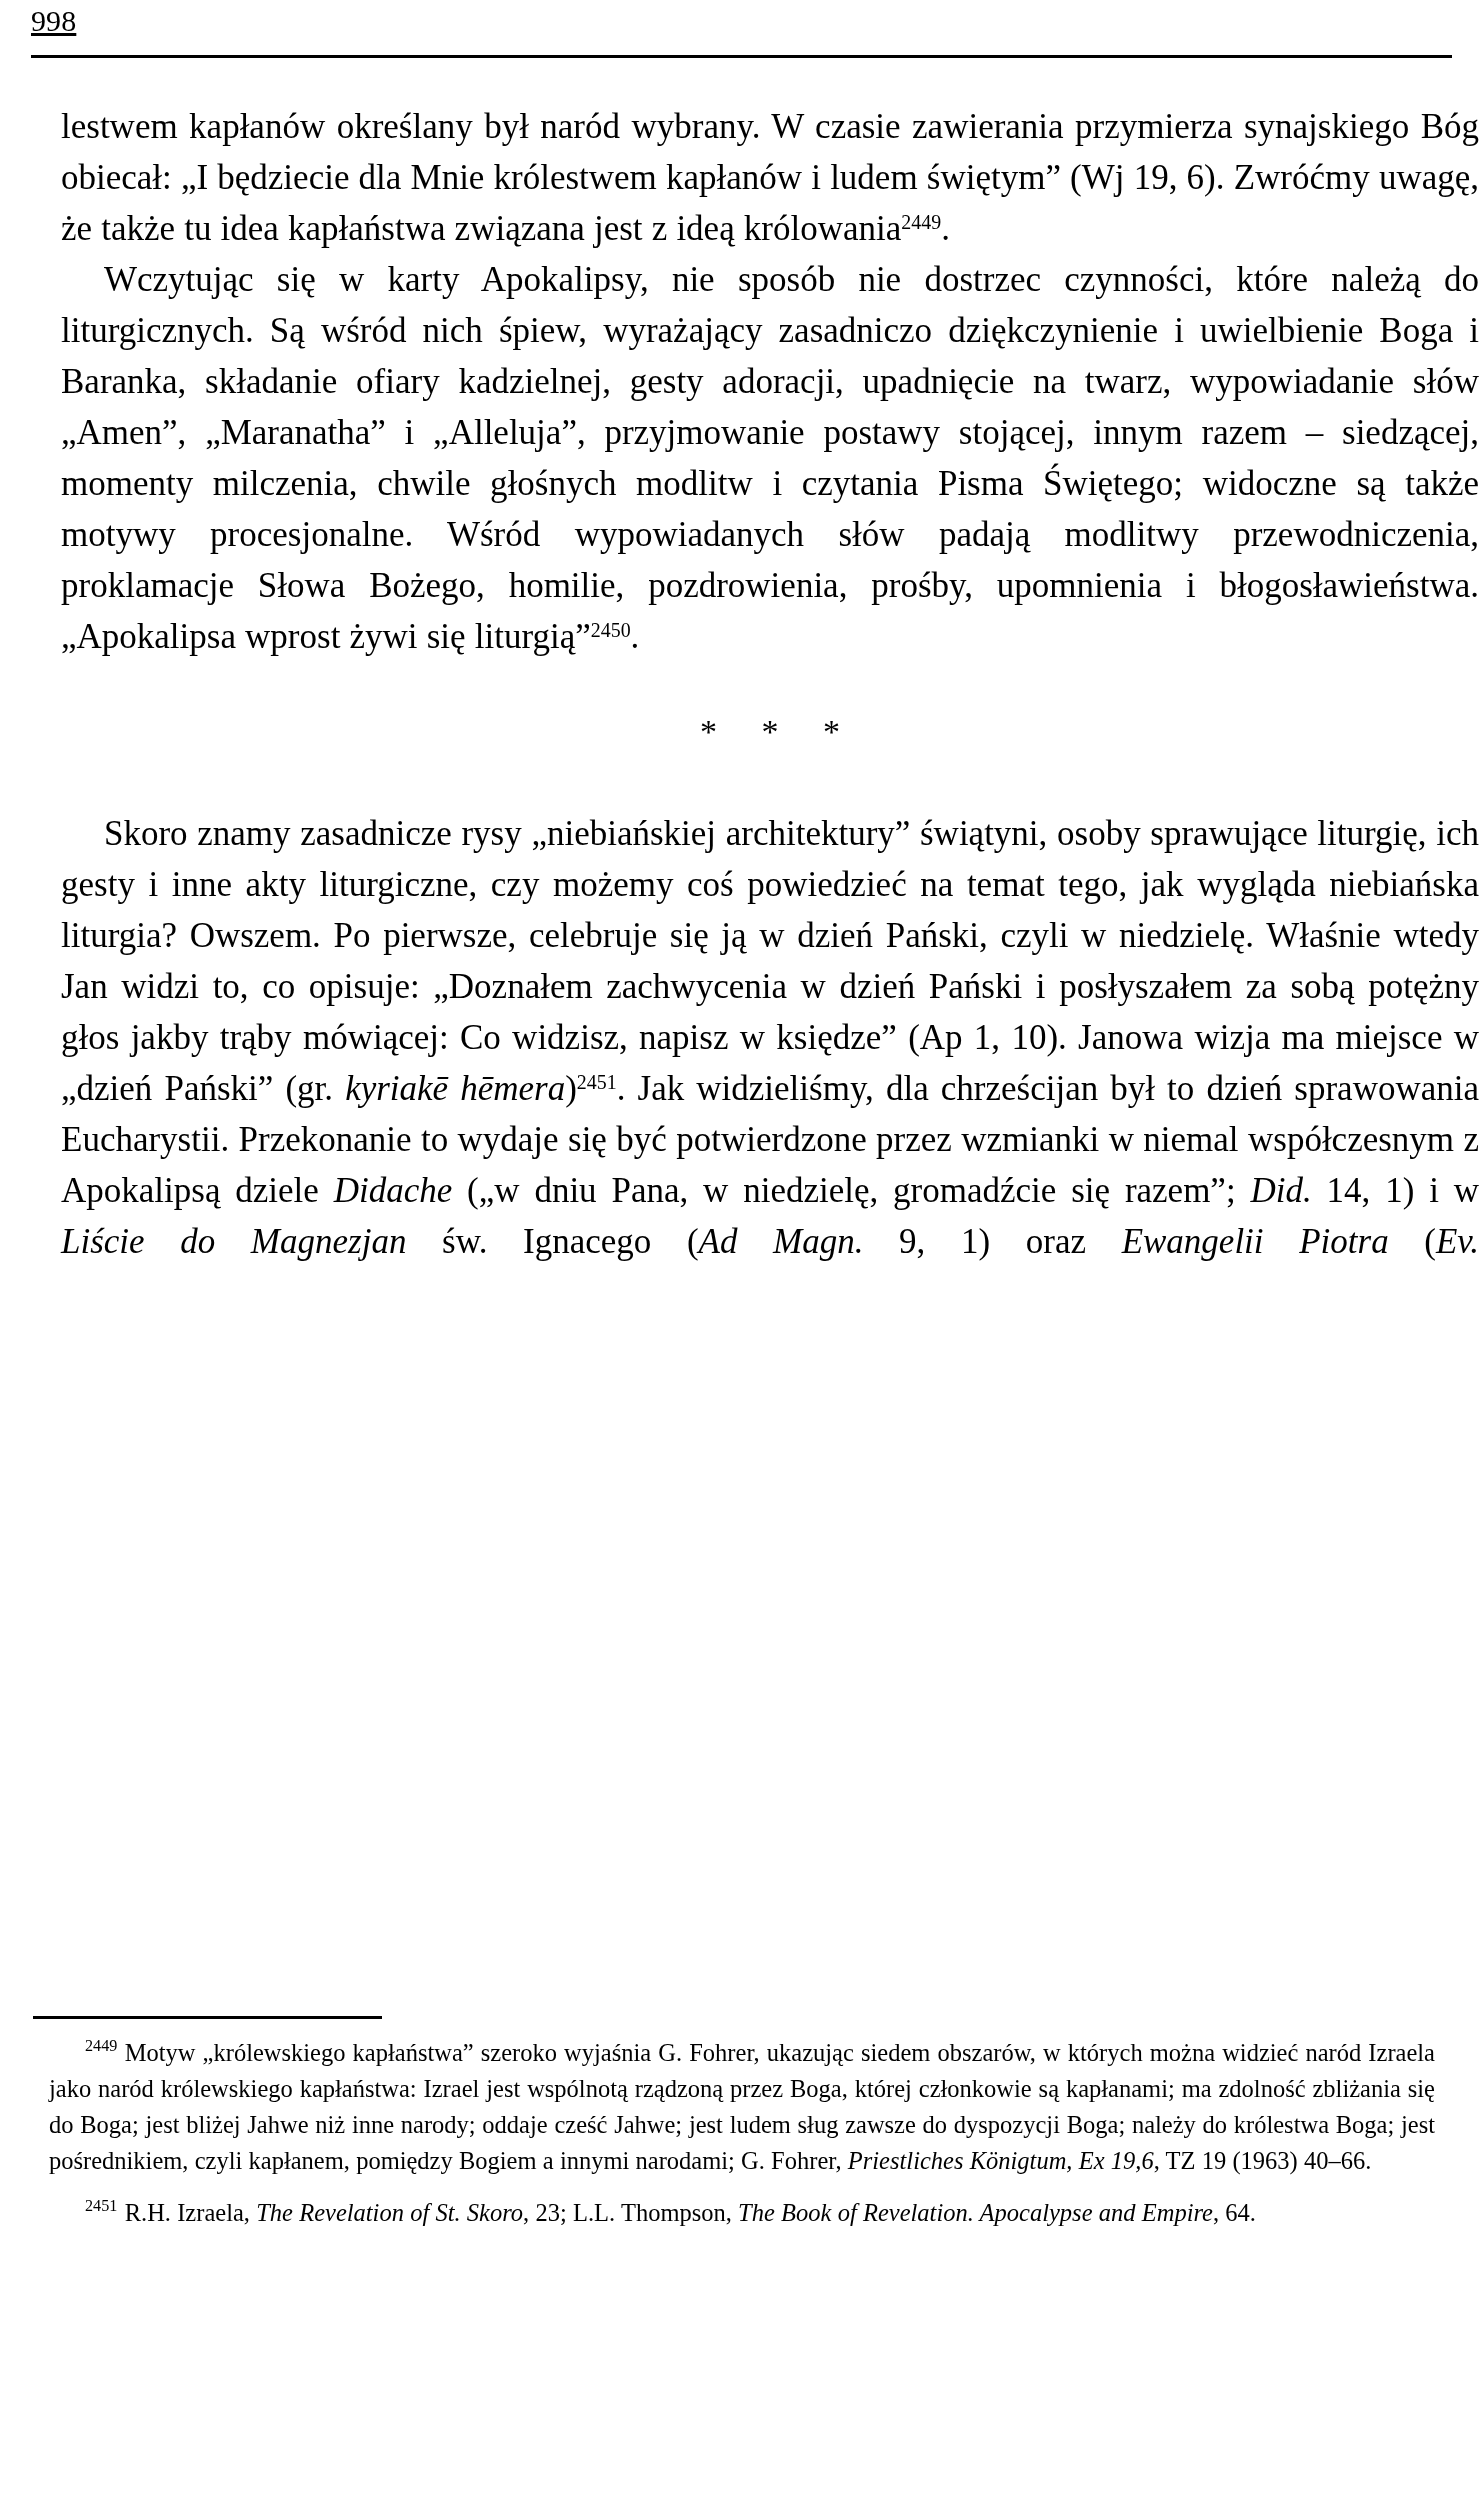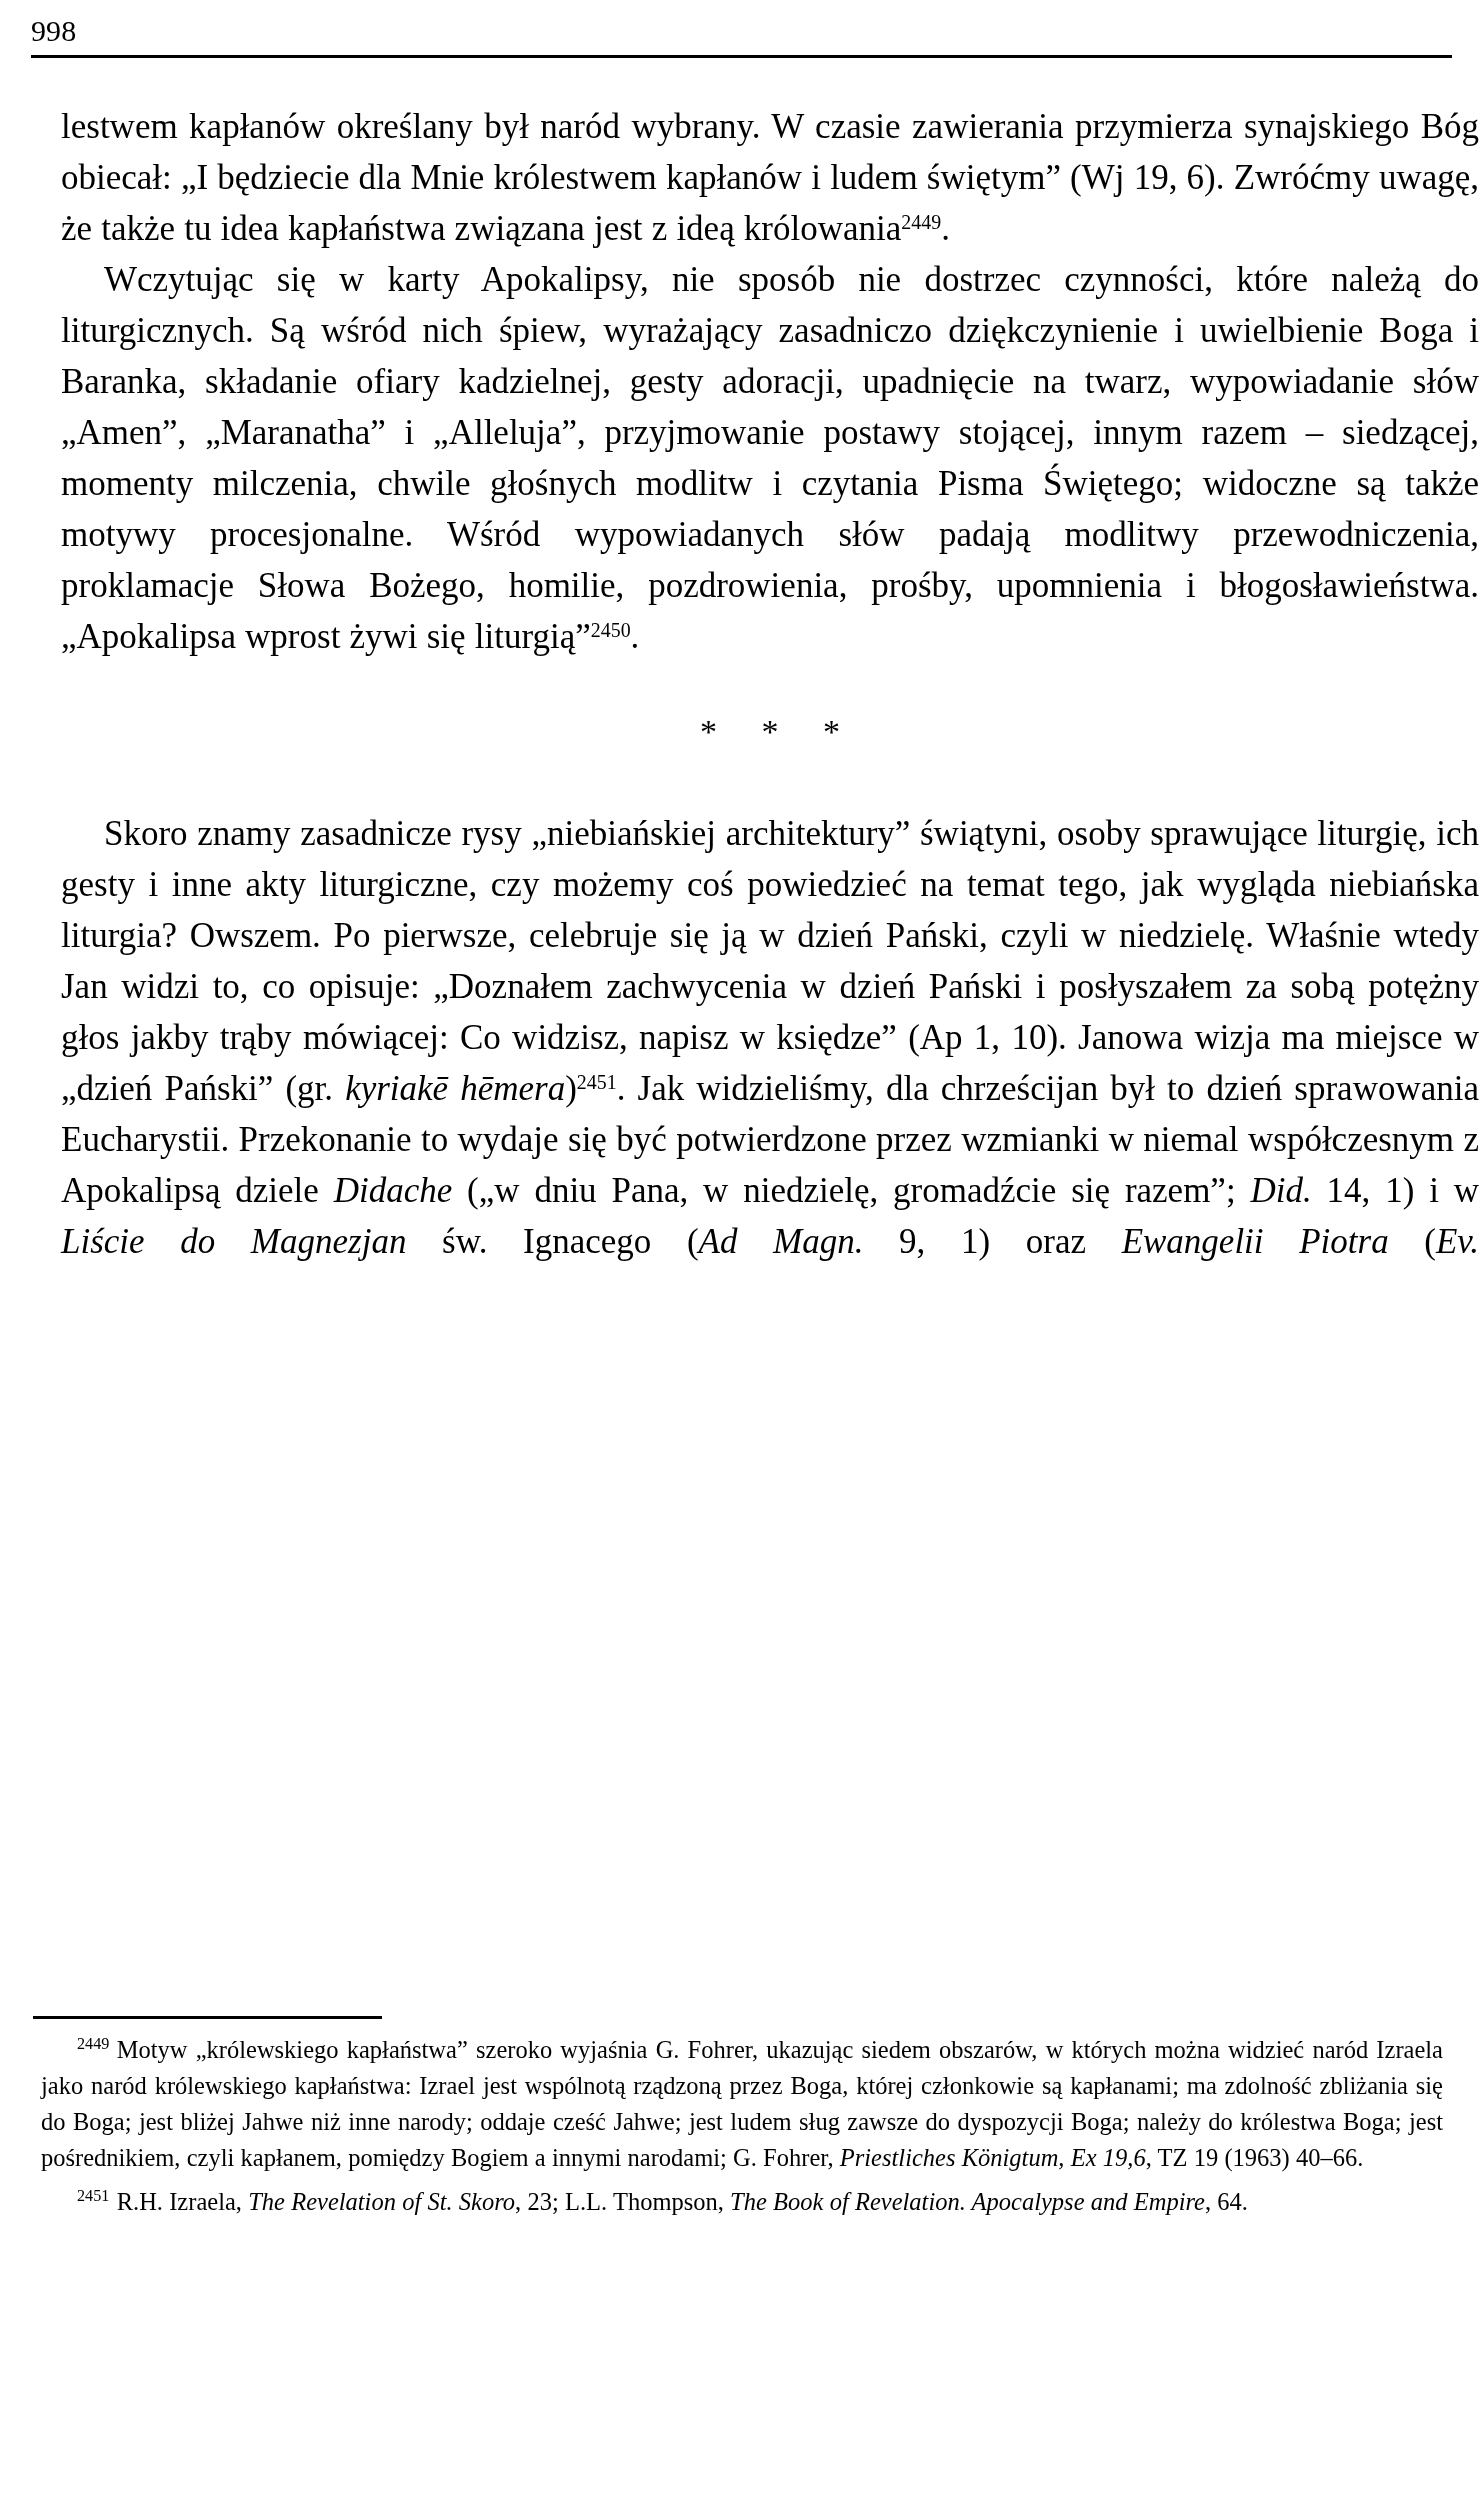--- a/index.html
+++ b/index.html
@@ -20,22 +20,23 @@
   }
 
   
   .header {
     position: absolute;
     left: 31px;
     top: 6px;
     width: 1421px;
     height: 49px;
     display: flex;
-    align-items: center;
+    align-items: flex-start;
     justify-content: flex-start;
+    text-decoration: underline;
   }
   .folio {
     font-size: 30px;
     line-height: 1;
     letter-spacing: 0.1px;
   }
   .runhead {
     flex: 1;
     text-align: center;
     font-size: 28px;
@@ -111,21 +112,21 @@
     top: 2016px;
     width: 1418px;
   }
   .fn-rule {
     width: 349px;
     height: 3px;
     background: #000;
     margin: 0 0 13.4px 0;
   }
   p.fnote {
-    margin: 8px;
+    margin: 16px;
     font-size: 24.5px;
     line-height: 36px;
     text-align: justify;
     text-justify: inter-word;
     text-indent: 36px;
     word-spacing: 0.1px;
   }
   p.fnote .marker {
     font-size: 0.66em;
     vertical-align: 0.6em;

